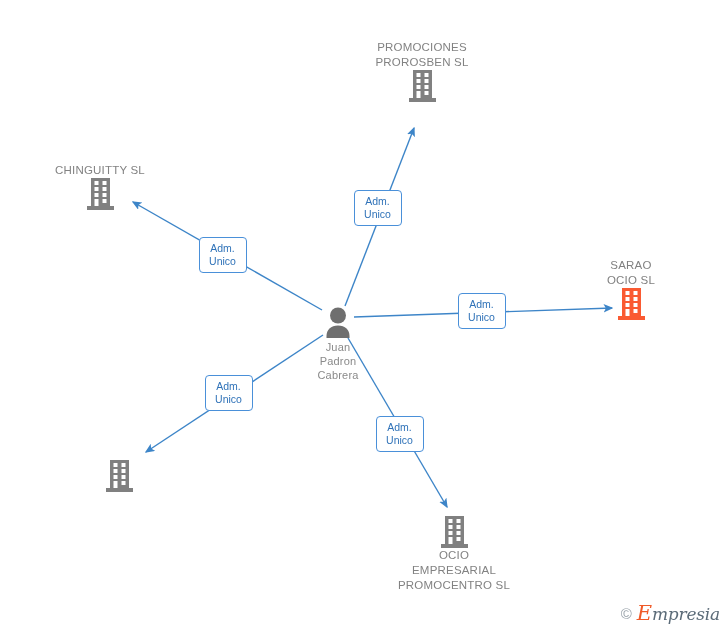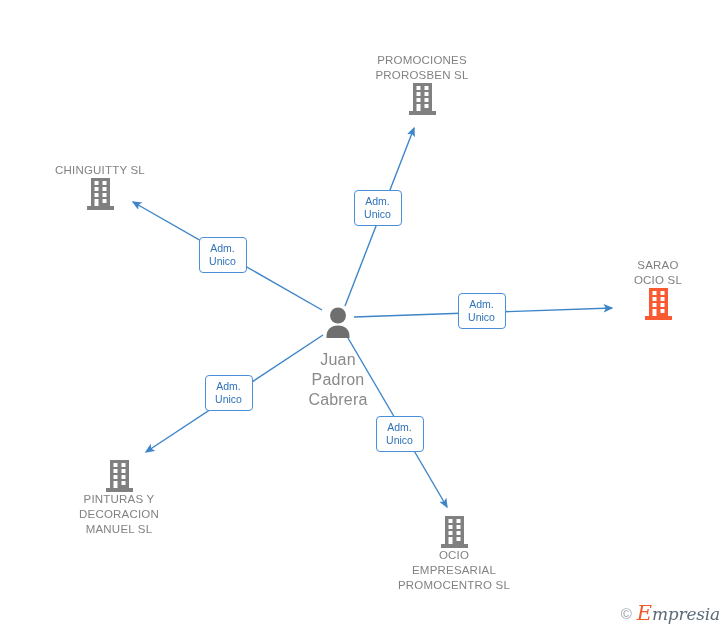--- a/index.html
+++ b/index.html
@@ -45,23 +45,23 @@
     color: #808080;
   }
   .icon-wrap {
     display: block;
     line-height: 0;
   }
 
   
   .person-node .node-label {
     color: #8a8a8a;
-    font-size: 16px;
-    line-height: 20px;
-    margin-top: 12px;
+    font-size: 11px;
+    line-height: 14px;
+    margin-top: 2px;
   }
 
   
   .edge-label {
     position: absolute;
     box-sizing: border-box;
     border: 1px solid #4a90d9;
     border-radius: 4px;
     background: #ffffff;
     color: #2f72b8;
@@ -129,21 +129,21 @@
         <circle cx="17" cy="9.5" r="8" fill="#6f6f6f"></circle>
         <path d="M17 19.5c-7.2 0-11.5 4.3-11.5 10.5v2h23v-2c0-6.2-4.3-10.5-11.5-10.5z" fill="#6f6f6f"></path>
       </svg>
     </span>
     <div class="node-label">Juan
 Padron
 Cabrera</div>
   </div>
 
   <div id="nodes-group">
-      <div class="node" style="left: 422px; top: 53px;">
+      <div class="node" style="left: 422px; top: 40px;">
         <div class="node-label">PROMOCIONES
 PROROSBEN SL</div>
         <span class="icon-wrap"><svg width="27" height="32" viewBox="0 0 27 32">
             <rect x="4" y="0" width="19" height="28" fill="#808080"></rect>
             <rect x="0" y="28" width="27" height="4" fill="#808080"></rect>
             <rect x="7.5" y="3" width="4" height="4" fill="#ffffff"></rect>
             <rect x="7.5" y="9" width="4" height="4" fill="#ffffff"></rect>
             <rect x="7.5" y="15" width="4" height="4" fill="#ffffff"></rect>
             <rect x="7.5" y="21" width="4" height="7" fill="#ffffff"></rect>
             <rect x="15.5" y="3" width="4" height="4" fill="#ffffff"></rect>
@@ -160,21 +160,21 @@
             <rect x="7.5" y="3" width="4" height="4" fill="#ffffff"></rect>
             <rect x="7.5" y="9" width="4" height="4" fill="#ffffff"></rect>
             <rect x="7.5" y="15" width="4" height="4" fill="#ffffff"></rect>
             <rect x="7.5" y="21" width="4" height="7" fill="#ffffff"></rect>
             <rect x="15.5" y="3" width="4" height="4" fill="#ffffff"></rect>
             <rect x="15.5" y="9" width="4" height="4" fill="#ffffff"></rect>
             <rect x="15.5" y="15" width="4" height="4" fill="#ffffff"></rect>
             <rect x="15.5" y="21" width="4" height="4" fill="#ffffff"></rect>
           </svg></span>
       </div>
-      <div class="node" style="left: 658px; top: 258px;">
+      <div class="node" style="left: 631px; top: 258px;">
         <div class="node-label highlight">SARAO
 OCIO SL</div>
         <span class="icon-wrap"><svg width="27" height="32" viewBox="0 0 27 32">
             <rect x="4" y="0" width="19" height="28" fill="#fa5a32"></rect>
             <rect x="0" y="28" width="27" height="4" fill="#fa5a32"></rect>
             <rect x="7.5" y="3" width="4" height="4" fill="#ffffff"></rect>
             <rect x="7.5" y="9" width="4" height="4" fill="#ffffff"></rect>
             <rect x="7.5" y="15" width="4" height="4" fill="#ffffff"></rect>
             <rect x="7.5" y="21" width="4" height="7" fill="#ffffff"></rect>
             <rect x="15.5" y="3" width="4" height="4" fill="#ffffff"></rect>
@@ -189,23 +189,20 @@
             <rect x="0" y="28" width="27" height="4" fill="#808080"></rect>
             <rect x="7.5" y="3" width="4" height="4" fill="#ffffff"></rect>
             <rect x="7.5" y="9" width="4" height="4" fill="#ffffff"></rect>
             <rect x="7.5" y="15" width="4" height="4" fill="#ffffff"></rect>
             <rect x="7.5" y="21" width="4" height="7" fill="#ffffff"></rect>
             <rect x="15.5" y="3" width="4" height="4" fill="#ffffff"></rect>
             <rect x="15.5" y="9" width="4" height="4" fill="#ffffff"></rect>
             <rect x="15.5" y="15" width="4" height="4" fill="#ffffff"></rect>
             <rect x="15.5" y="21" width="4" height="4" fill="#ffffff"></rect>
           </svg></span>
-        <div class="node-label">PINTURAS Y
-DECORACION
-MANUEL SL</div>
       </div>
       <div class="node" style="left: 454px; top: 516px;">
         <span class="icon-wrap"><svg width="27" height="32" viewBox="0 0 27 32">
             <rect x="4" y="0" width="19" height="28" fill="#808080"></rect>
             <rect x="0" y="28" width="27" height="4" fill="#808080"></rect>
             <rect x="7.5" y="3" width="4" height="4" fill="#ffffff"></rect>
             <rect x="7.5" y="9" width="4" height="4" fill="#ffffff"></rect>
             <rect x="7.5" y="15" width="4" height="4" fill="#ffffff"></rect>
             <rect x="7.5" y="21" width="4" height="7" fill="#ffffff"></rect>
             <rect x="15.5" y="3" width="4" height="4" fill="#ffffff"></rect>

